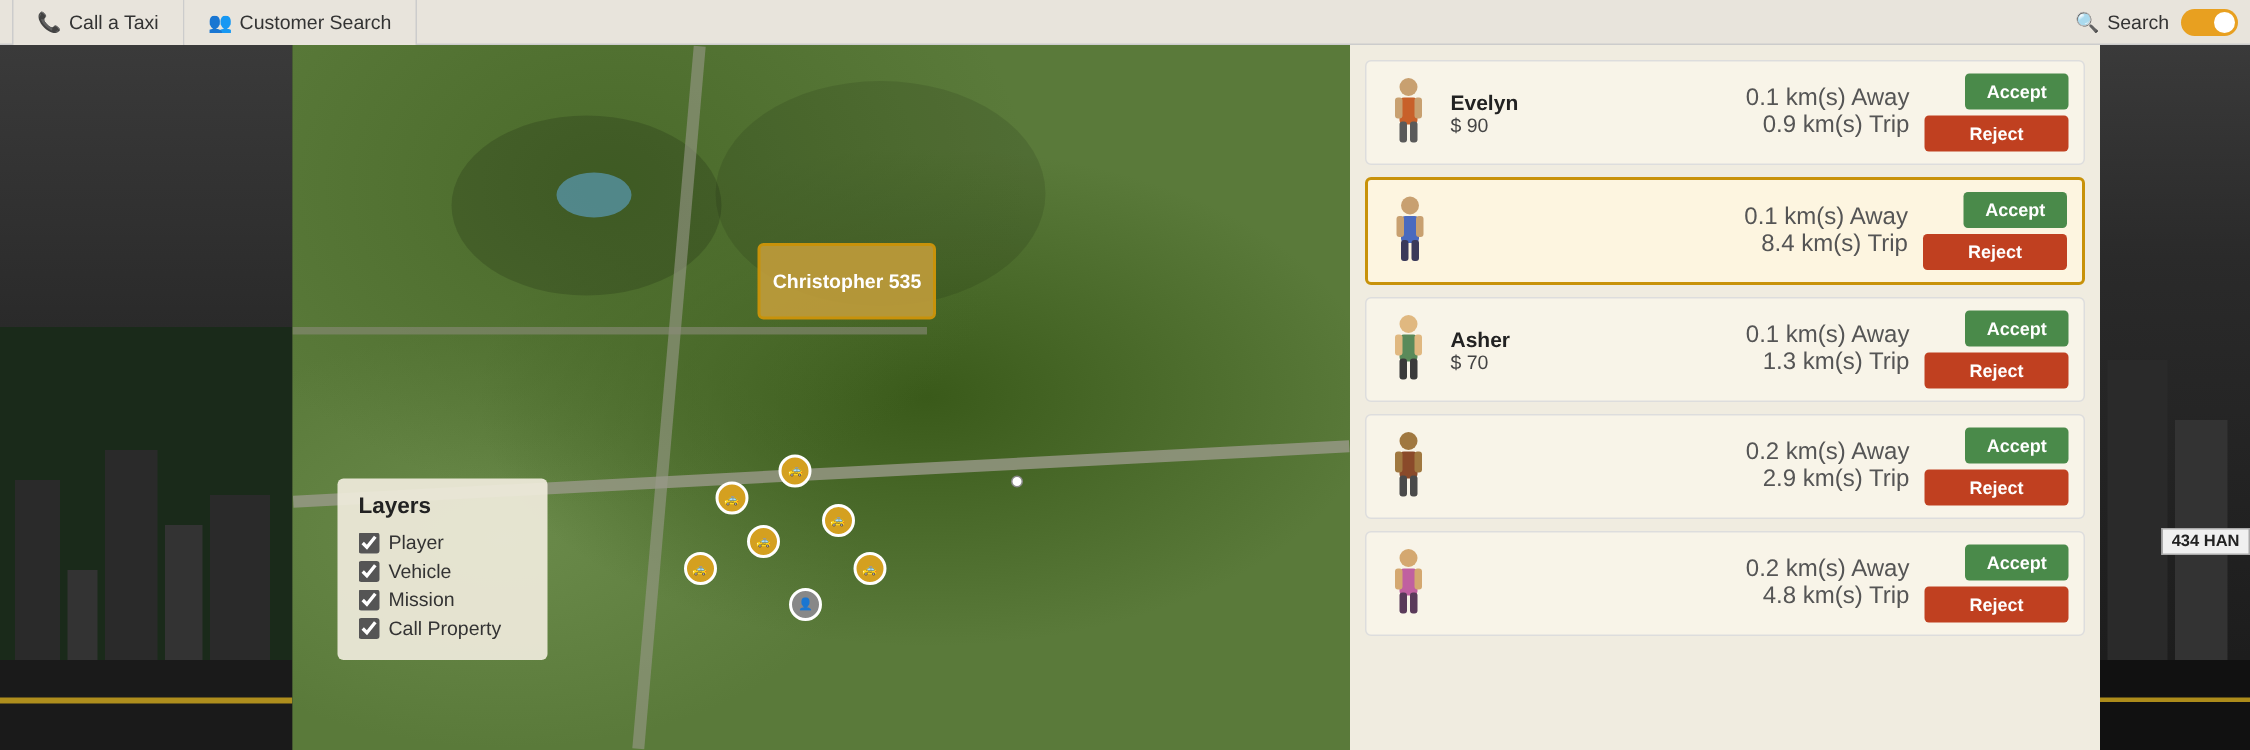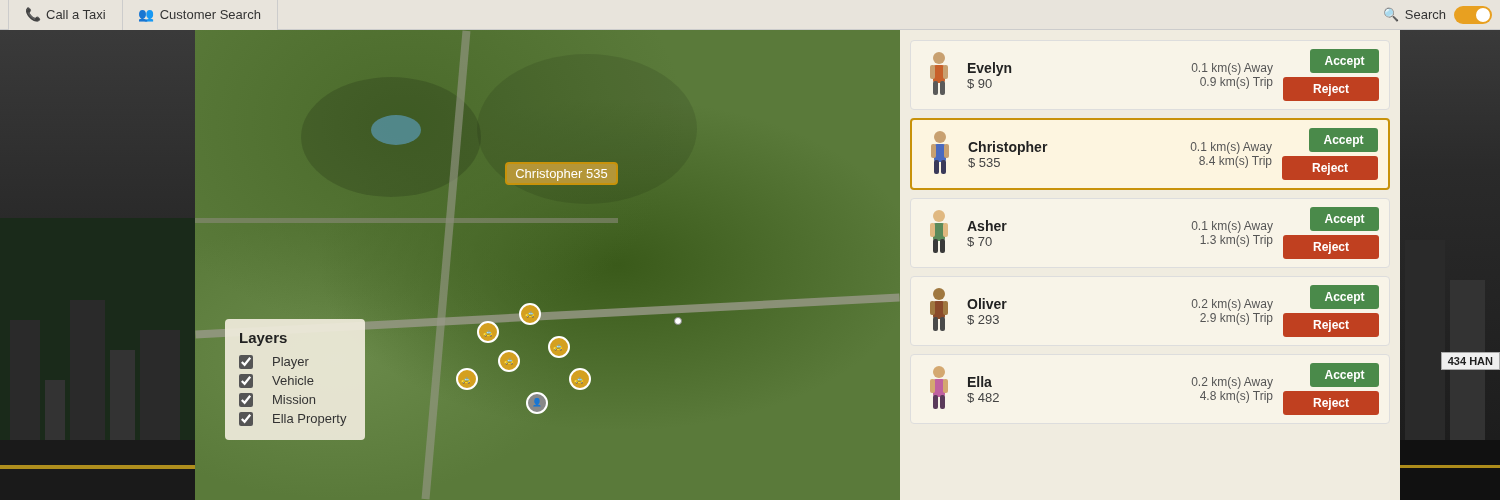--- a/index.html
+++ b/index.html
@@ -144,21 +144,21 @@
     #layers-box h3 {
       font-size: 15px;
       font-weight: bold;
       color: #222;
       margin-bottom: 8px;
     }
 
     .layer-item {
       display: flex;
       align-items: center;
-      gap: 19px;
+      gap: 6px;
       margin-bottom: 4px;
       font-size: 13px;
       color: #333;
     }
 
     .layer-checkbox {
       width: 14px;
       height: 14px;
       accent-color: #555;
     }
@@ -183,23 +183,23 @@
     .map-marker.taxi {
       background: #d4a020;
     }
 
     
     .map-character-label {
       position: absolute;
       background: rgba(200,160,60,0.85);
       border: 2px solid #c8920a;
       border-radius: 4px;
-      padding: 2px 8px;
+      padding: 16px 8px;
       font-size: 13px;
-      font-weight: normal;
+      font-weight: bold;
       color: #fff;
     }
 
     
     #right-panel {
       width: 500px;
       background: #f0ece0;
       display: flex;
       flex-direction: column;
       flex-shrink: 0;
@@ -253,21 +253,21 @@
       font-weight: bold;
       color: #222;
     }
 
     .customer-price {
       font-size: 13px;
       color: #444;
     }
 
     .customer-distance {
-      font-size: 12px;
+      font-size: 16px;
       color: #555;
       text-align: right;
       flex: 1;
     }
 
     .customer-actions {
       display: flex;
       flex-direction: column;
       gap: 4px;
       min-width: 80px;
@@ -415,21 +415,21 @@
         <div class="layer-item">
           <input type="checkbox" class="layer-checkbox" checked="" style="">
           <span>Vehicle</span>
         </div>
         <div class="layer-item">
           <input type="checkbox" class="layer-checkbox" checked="" style="">
           <span>Mission</span>
         </div>
         <div class="layer-item">
           <input type="checkbox" class="layer-checkbox" checked="" style="">
-          <span>Ella Property</span>
+          <span>Call Property</span>
         </div>
       </div>
     </div>
   </div>
 
   <div id="right-panel">
 
     <div id="customer-cards">
         <div class="customer-card">
       <div class="customer-avatar">
@@ -459,24 +459,20 @@
       <div class="customer-avatar">
         <svg width="28" height="48" viewBox="0 0 28 48" xmlns="http://www.w3.org/2000/svg">
       <circle cx="14" cy="7" r="6" fill="#c8a070"></circle>
       <rect x="8" y="14" width="12" height="18" rx="3" fill="#4a6abf"></rect>
       <rect x="5" y="14" width="5" height="14" rx="2" fill="#c8a070"></rect>
       <rect x="18" y="14" width="5" height="14" rx="2" fill="#c8a070"></rect>
       <rect x="8" y="30" width="5" height="14" rx="2" fill="#3a3a5a"></rect>
       <rect x="15" y="30" width="5" height="14" rx="2" fill="#3a3a5a"></rect>
     </svg>
       </div>
-      <div class="customer-info">
-        <div class="customer-name">Christopher</div>
-        <div class="customer-price">$ 535</div>
-      </div>
       <div class="customer-distance">
         <div>0.1 km(s) Away</div>
         <div>8.4 km(s) Trip</div>
       </div>
       <div class="customer-actions">
         <button class="btn-accept">Accept</button>
         <button class="btn-reject">Reject</button>
       </div>
     </div>
         <div class="customer-card">
@@ -507,48 +503,40 @@
       <div class="customer-avatar">
         <svg width="28" height="48" viewBox="0 0 28 48" xmlns="http://www.w3.org/2000/svg">
       <circle cx="14" cy="7" r="6" fill="#a07840"></circle>
       <rect x="8" y="14" width="12" height="18" rx="3" fill="#8a4a2a"></rect>
       <rect x="5" y="14" width="5" height="14" rx="2" fill="#a07840"></rect>
       <rect x="18" y="14" width="5" height="14" rx="2" fill="#a07840"></rect>
       <rect x="8" y="30" width="5" height="14" rx="2" fill="#4a4a4a"></rect>
       <rect x="15" y="30" width="5" height="14" rx="2" fill="#4a4a4a"></rect>
     </svg>
       </div>
-      <div class="customer-info">
-        <div class="customer-name">Oliver</div>
-        <div class="customer-price">$ 293</div>
-      </div>
       <div class="customer-distance">
         <div>0.2 km(s) Away</div>
         <div>2.9 km(s) Trip</div>
       </div>
       <div class="customer-actions">
         <button class="btn-accept">Accept</button>
         <button class="btn-reject">Reject</button>
       </div>
     </div>
         <div class="customer-card">
       <div class="customer-avatar">
         <svg width="28" height="48" viewBox="0 0 28 48" xmlns="http://www.w3.org/2000/svg">
       <circle cx="14" cy="7" r="6" fill="#d4a870"></circle>
       <rect x="8" y="14" width="12" height="18" rx="3" fill="#c060a0"></rect>
       <rect x="5" y="14" width="5" height="14" rx="2" fill="#d4a870"></rect>
       <rect x="18" y="14" width="5" height="14" rx="2" fill="#d4a870"></rect>
       <rect x="8" y="30" width="5" height="14" rx="2" fill="#5a3a5a"></rect>
       <rect x="15" y="30" width="5" height="14" rx="2" fill="#5a3a5a"></rect>
     </svg>
       </div>
-      <div class="customer-info">
-        <div class="customer-name">Ella</div>
-        <div class="customer-price">$ 482</div>
-      </div>
       <div class="customer-distance">
         <div>0.2 km(s) Away</div>
         <div>4.8 km(s) Trip</div>
       </div>
       <div class="customer-actions">
         <button class="btn-accept">Accept</button>
         <button class="btn-reject">Reject</button>
       </div>
     </div>
       </div>

